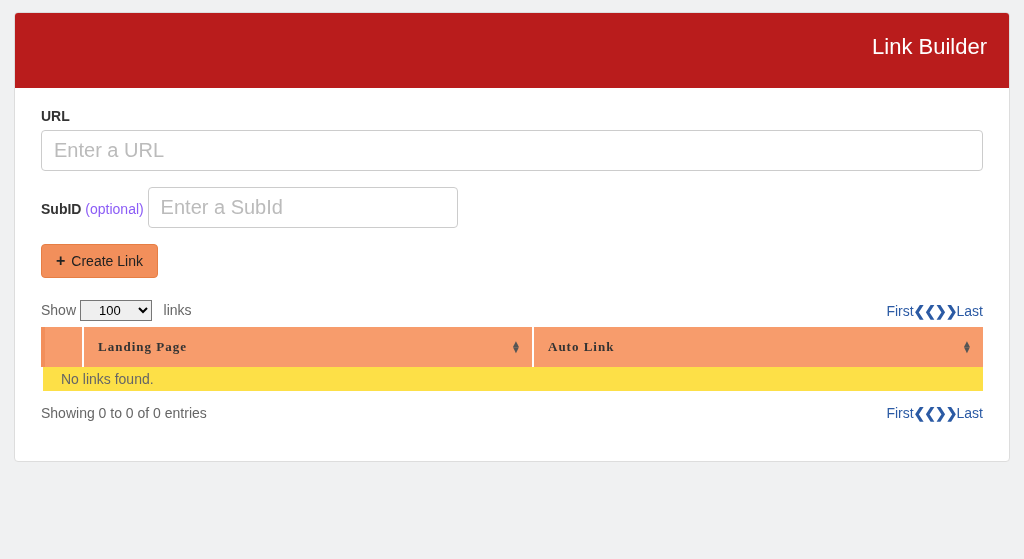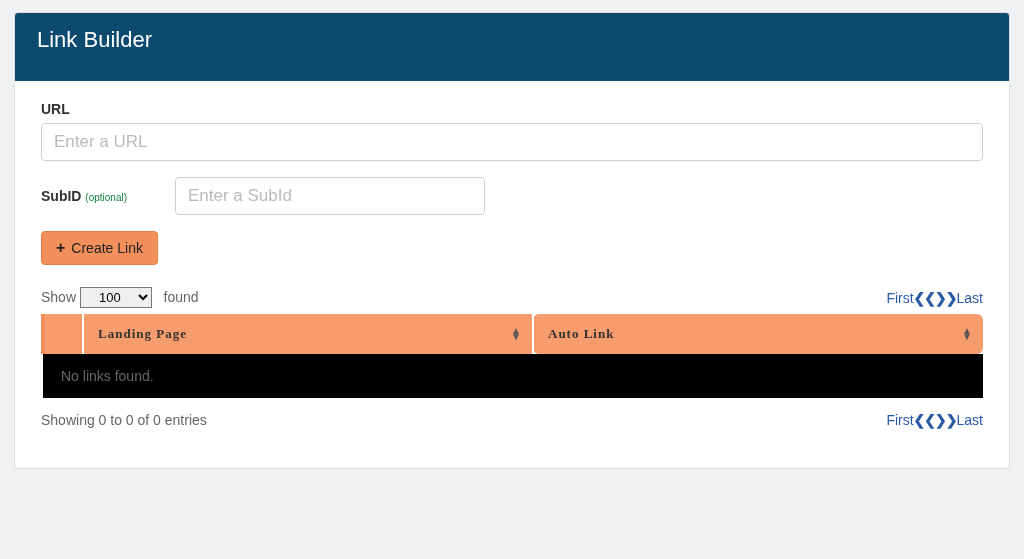--- a/index.html
+++ b/index.html
@@ -14,52 +14,53 @@
   .panel {
     background: #fff;
     border: 1px solid #ddd;
     border-radius: 4px;
     overflow: hidden;
     width: 100%;
     max-width: 996px;
     margin: 0 auto;
   }
   .panel-header {
-    background: #0c4a6e;
+    background: #b91c1c;
     color: #fff;
-    padding: 14px 22px 28px 22px;
+    padding: 21px 22px 28px 22px;
     font-size: 22px;
     font-weight: 400;
+    text-align: right;
   }
   .panel-body {
     padding: 20px 26px 14px 26px;
   }
   .form-group { margin-bottom: 16px; }
   .label {
     font-weight: bold;
     color: #333;
     font-size: 14px;
     display: inline-block;
     margin-bottom: 6px;
     text-align: right;
   }
   .label .optional {
     font-weight: normal;
-    color: #15803d;
-    font-size: 10px;
+    color: #8b5cf6;
+    font-size: 14px;
   }
   .form-control {
     width: 100%;
     padding: 8px 12px;
-    font-size: 17px;
+    font-size: 20px;
     border: 1px solid #ccc;
     border-radius: 4px;
     color: #555;
   }
-  .form-control.short { width: 310px; margin-left: 44px; }
+  .form-control.short { width: 310px; }
   .form-control::placeholder { color: #bbb; }
   .btn {
     display: inline-flex;
     align-items: center;
     gap: 6px;
     padding: 8px 14px;
     background: #f28f5b;
     border: 1px solid #e67e44;
     border-radius: 4px;
     font-size: 14px;
@@ -95,36 +96,36 @@
     color: #333;
     font-weight: bold;
     font-size: 13px;
     letter-spacing: 1px;
     text-align: left;
     padding: 12px 14px;
     position: relative;
     border-right: 2px solid #fff;
     font-family: Liberation Serif, serif;
   }
-  table.data thead th:last-child { border-right: none; border-radius: 6px; }
+  table.data thead th:last-child { border-right: none; }
   table.data thead th.narrow { width: 40px; border-left: 4px solid #f28f5b; }
   .sort-toggle {
     position: absolute;
     right: 10px;
     top: 50%;
     transform: translateY(-50%);
     display: flex;
     flex-direction: column;
     line-height: 6px;
     font-size: 10px;
     color: #555;
   }
   table.data tbody td {
-    background: #000000;
-    padding: 14px 18px;
+    background: #fde047;
+    padding: 4px 18px;
     color: #666;
     font-size: 14px;
   }
   .footer-row {
     display: flex;
     justify-content: space-between;
     align-items: center;
     margin-top: 14px;
     color: #666;
     gap: 44px;
@@ -169,21 +170,21 @@
       <span class="plus">+</span>
       <span>Create Link</span>
     </button>
 
     <div class="table-controls">
       <div class="length-ctrl">
         <span>Show</span>
         <select>
           <option>100</option>
         </select>
-        &nbsp;&nbsp;<span>found</span>
+        &nbsp;&nbsp;<span>links</span>
       </div>
       <div class="pager">
         <a>First</a><span class="arrows">❮❮</span><span class="arrows">❯❯</span><a>Last</a>
       </div>
     </div>
 
     <table class="data">
       <thead>
         <tr>
           <th class="narrow"></th>

